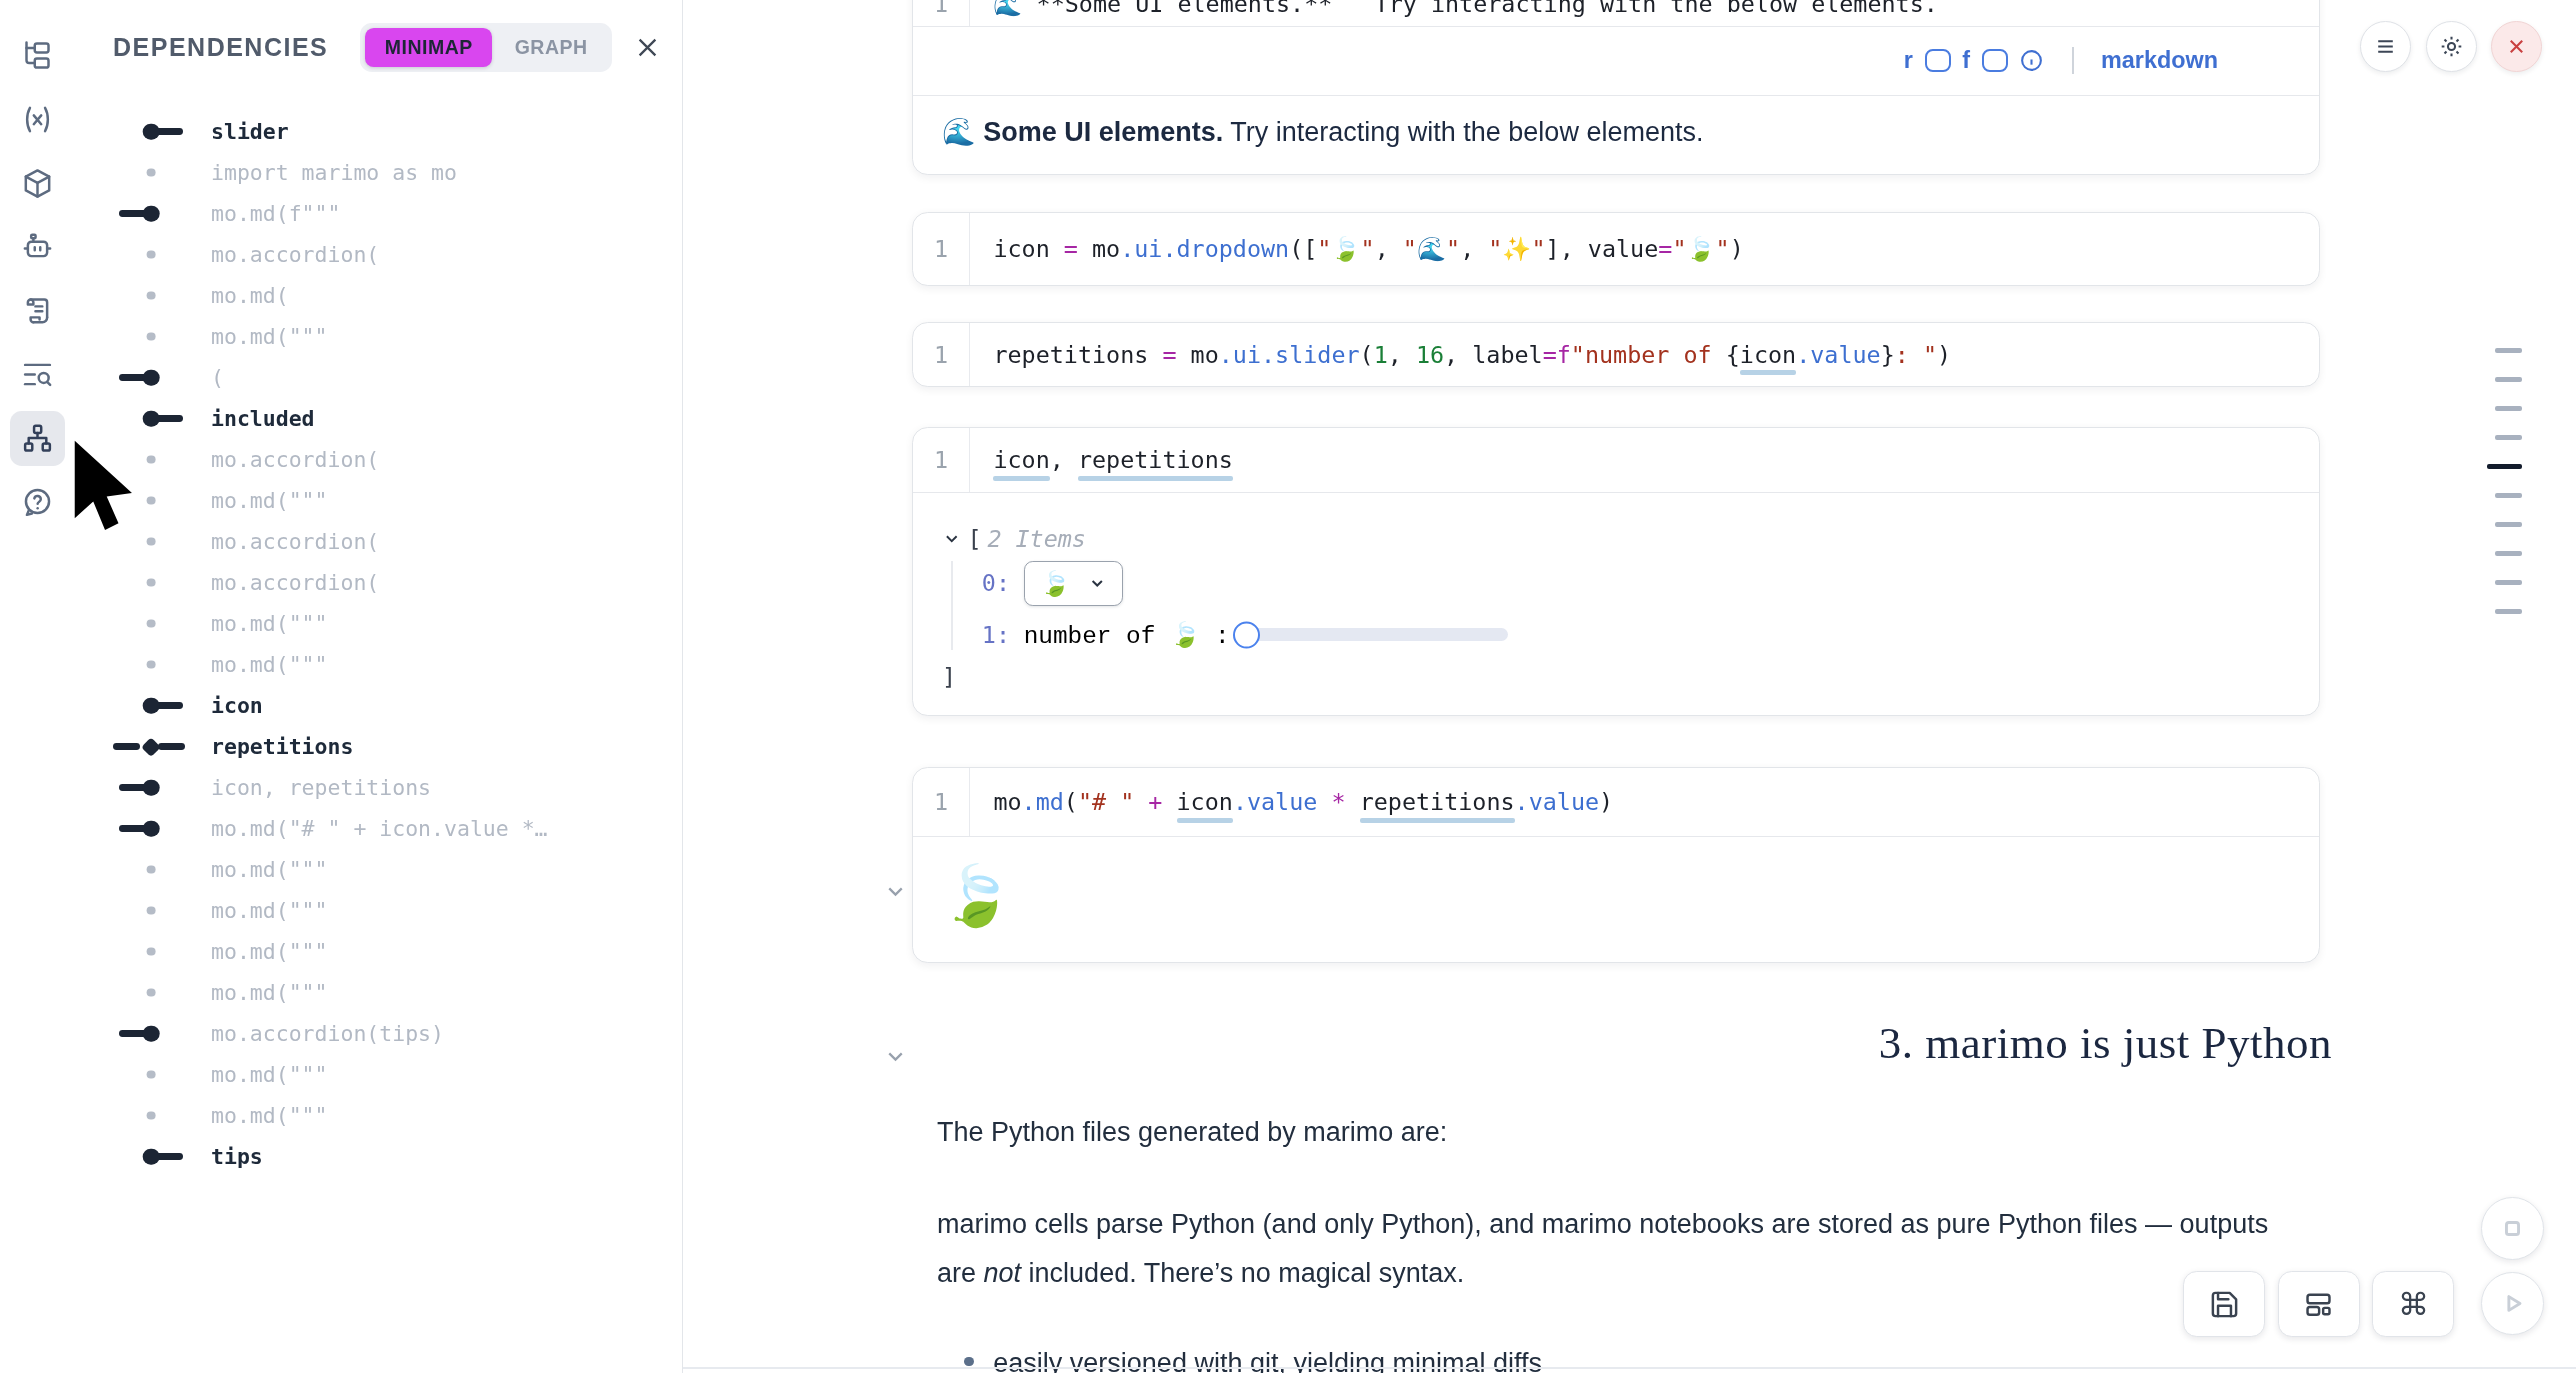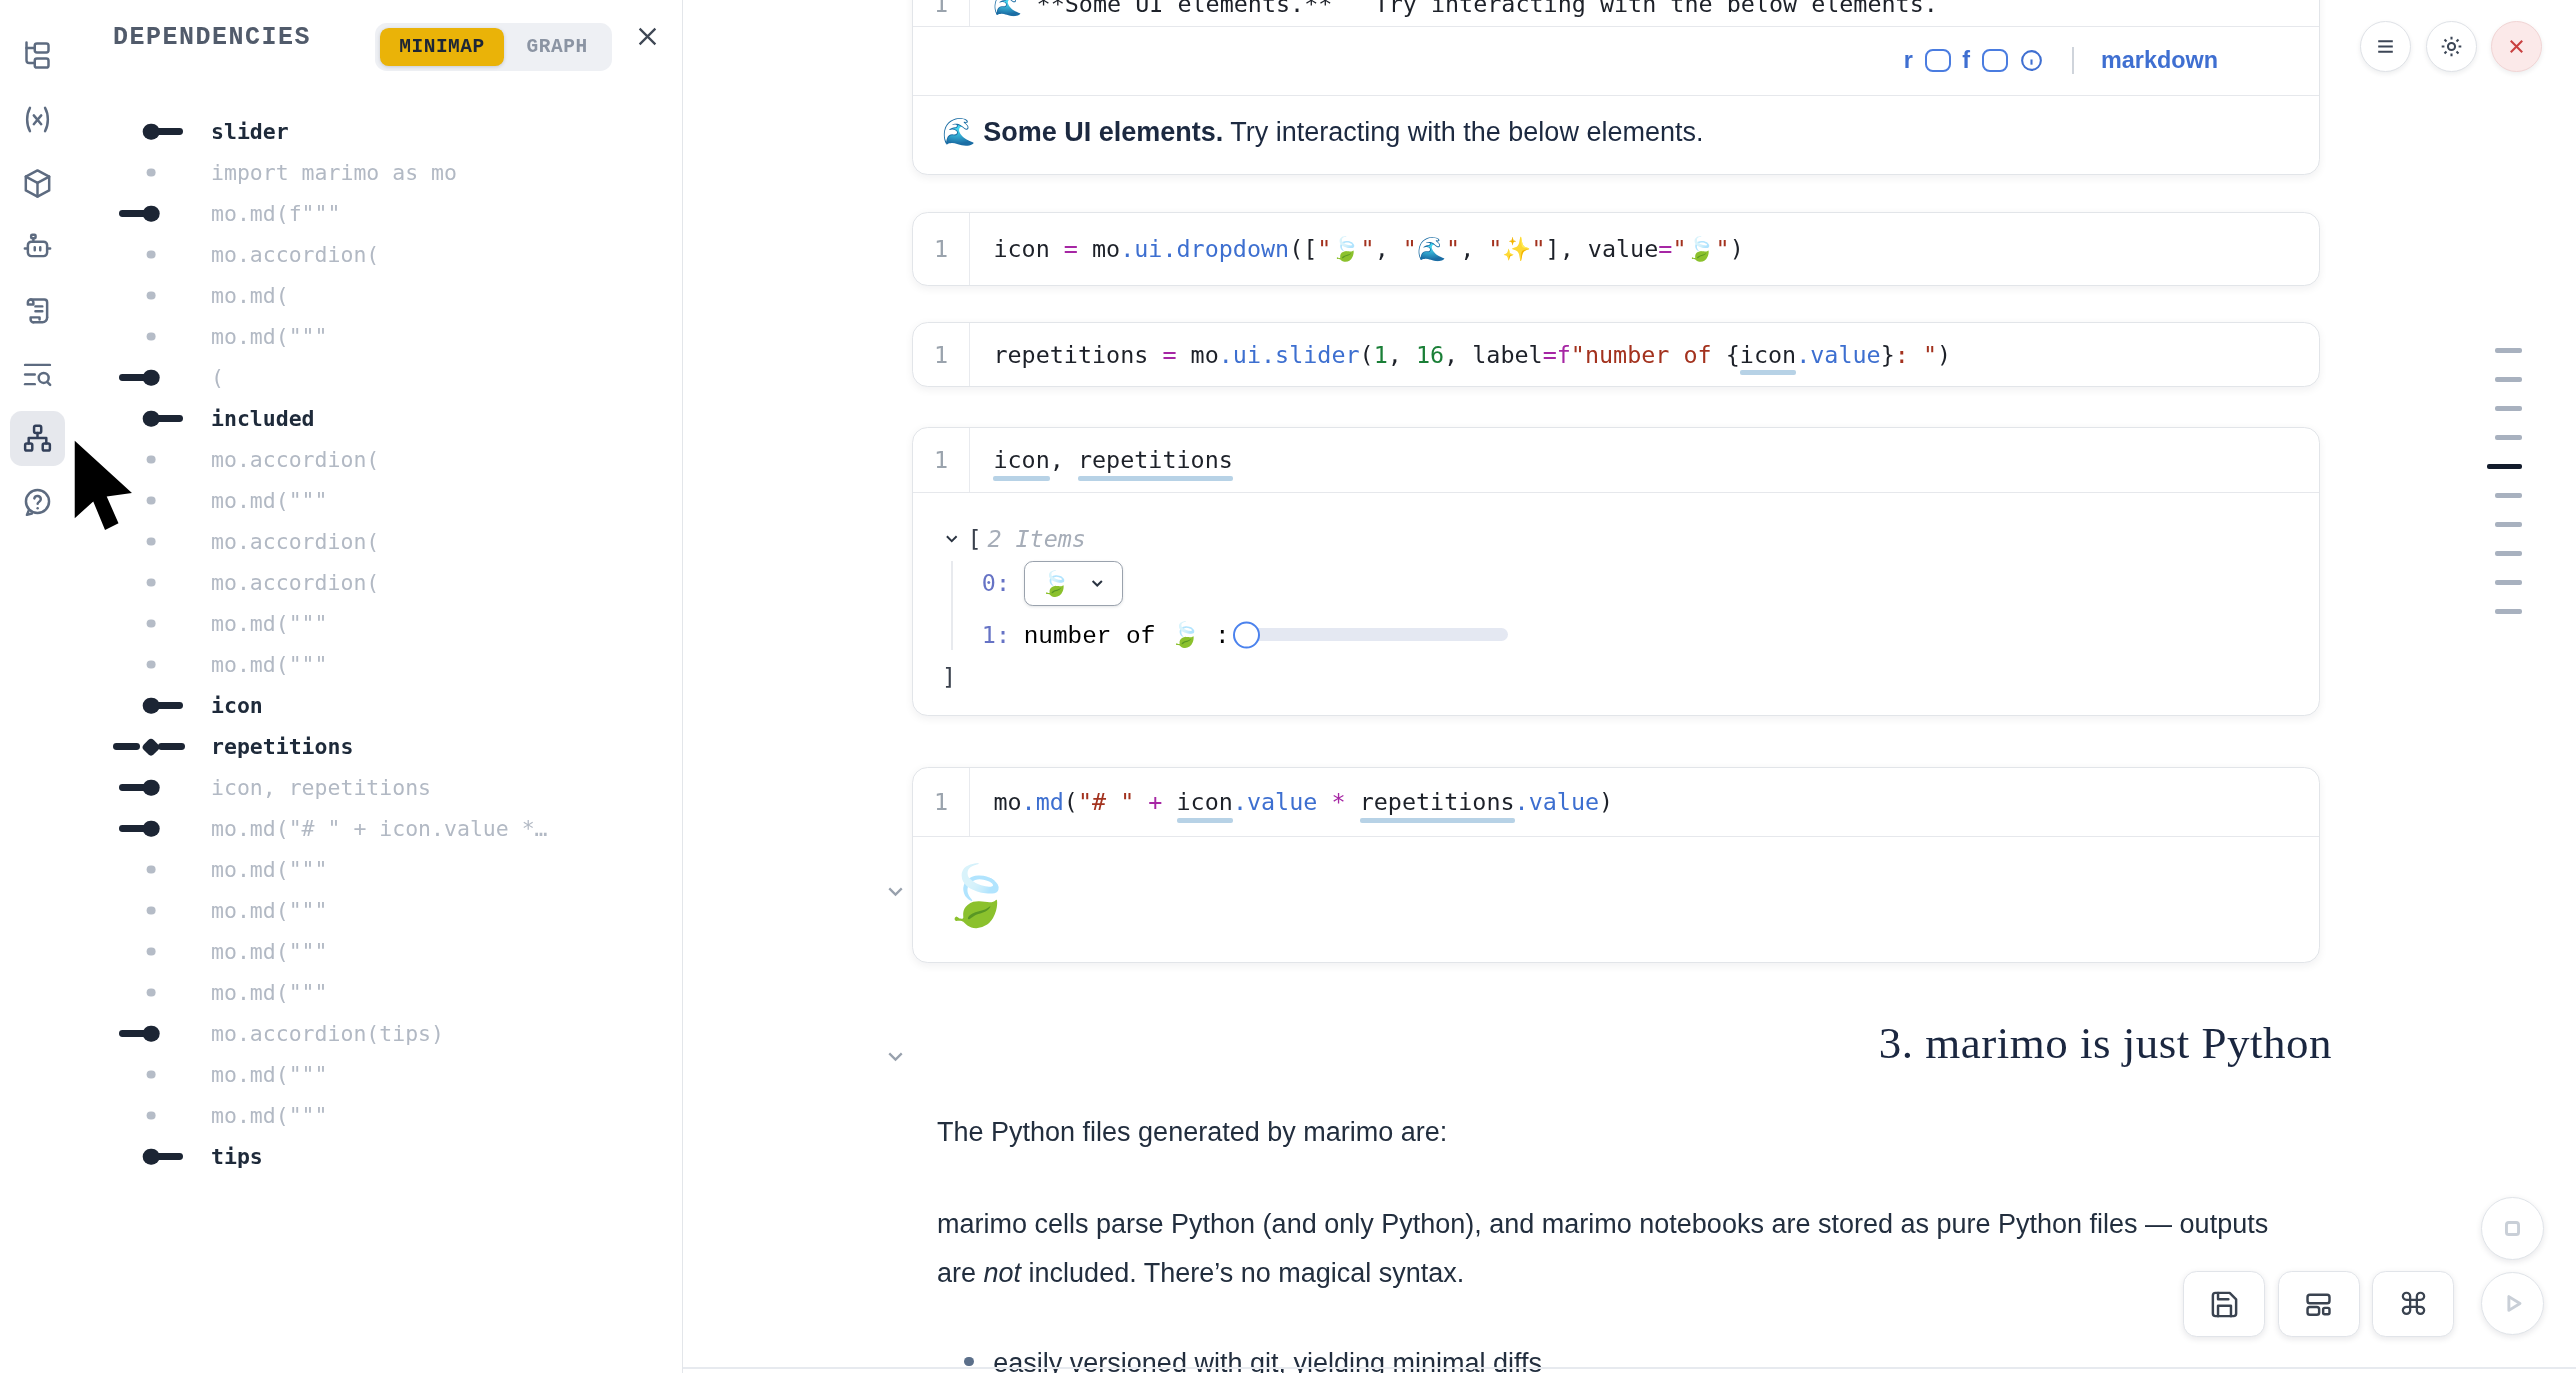--- a/index.html
+++ b/index.html
@@ -15,27 +15,27 @@
   .rail-btn.active { background:#e6e8ed; color:#33405a; }
   .rail-btn svg { width:33px; height:33px; stroke:currentColor; fill:none;
     stroke-width:1.8; stroke-linecap:round; stroke-linejoin:round; }
 
   
   #cursor { position:absolute; left:68px; top:437px; z-index:60; }
 
   
   #dep-panel { position:absolute; left:74px; top:0; width:609px; height:100%;
     background:#fff; border-right:1.5px solid #e3e6ea; z-index:4; }
-  .dep-header { display:flex; align-items:flex-start; padding:23.4px 21.5px 0 39px;font-family:Liberation Mono, monospace; }
+  .dep-header { display:flex; align-items:center; padding:23.4px 21.5px 0 39px; }
   .dep-title { font-size:25px; font-weight:700; color:#515b6b; letter-spacing:1.5px; }
   .dep-spacer { flex:1; }
   .tabs { background:#eef0f4; border-radius:11.7px; padding:4.9px; display:flex; gap:2.9px; }
   .tab { padding:7.8px 19.5px; border-radius:8.8px; font-size:19.5px; font-weight:700;
     letter-spacing:0.5px; color:#8b94a3; cursor:default; }
-  .tab.active { background:#eab308; color:#1d2636; box-shadow:0 1px 3.9px rgba(20,30,50,.18); }
+  .tab.active { background:#d946ef; color:#1d2636; box-shadow:0 1px 3.9px rgba(20,30,50,.18); }
   .dep-close { margin-left:21.5px; color:#3f4855; }
   .dep-close svg { width:27px; height:27px; stroke:currentColor; stroke-width:2; fill:none; }
 
   #minimap-list { position:absolute; left:0; top:111px; width:100%; }
   .mrow { display:flex; align-items:center; height:41px; }
   .glyph { position:relative; width:137px; height:41px; flex:none; }
   .gdot { position:absolute; top:50%; left:77px; transform:translate(-50%,-50%); border-radius:50%; }
   .glyph.dot .gdot { width:8.8px; height:8.8px; background:#b5bcc7; }
   .glyph.out .gdot, .glyph.in .gdot { width:16.6px; height:16.6px; background:#1c2534; }
   .glyph.both .gdot { width:13.7px; height:13.7px; background:#1c2534; border-radius:3.9px;

